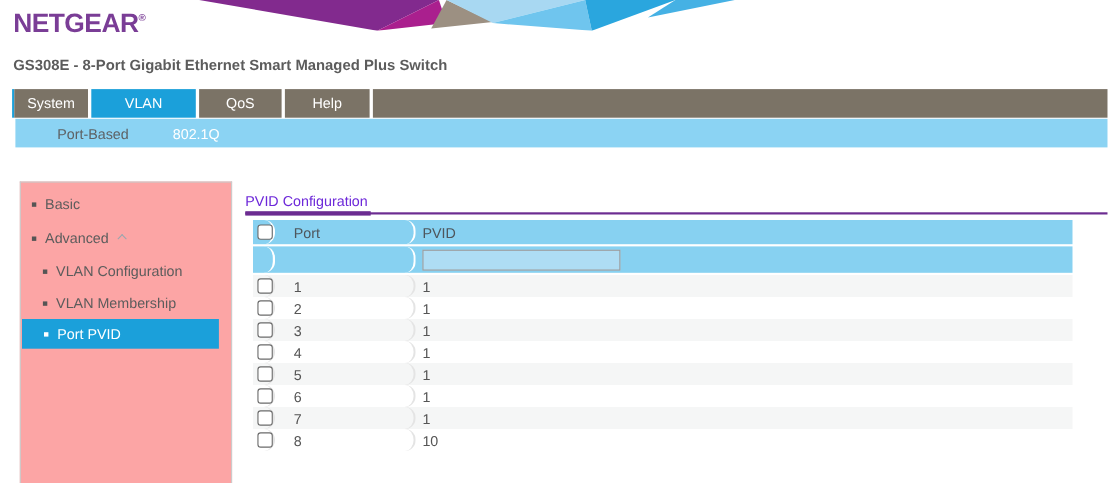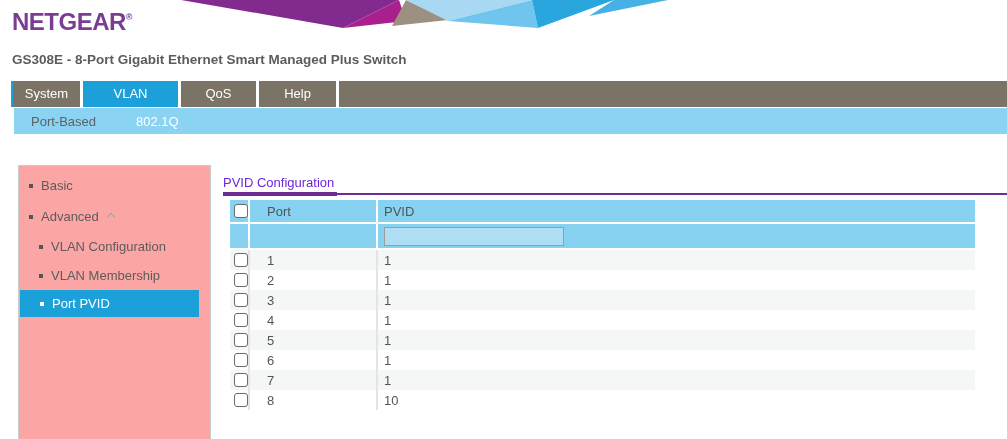--- a/index.html
+++ b/index.html
@@ -36,21 +36,21 @@
   .tab-system{width:67px;}
   .tab-vlan{width:95px;}
   .tab-qos{width:75px;}
   .tab-help{width:77px;}
   .nav-fill{flex:1;background:#7B7366;margin-left:3px;}
   
   .subnav{
     position:absolute;left:14px;right:0;top:108px;height:26px;
     background:#8BD3F3;display:flex;align-items:center;
   }
-  .subnav-item{color:#5E6265;margin-left:17px;cursor:pointer;}
+  .subnav-item{color:#5E6265;margin-left:38px;cursor:pointer;}
   .subnav-item.active{color:#ffffff;margin-left:40px;}
   
   .sidebar{
     position:absolute;left:18px;top:165px;width:191px;height:calc(100% - 165px);
     background:#fca5a5;border:1px solid #CBCBCB;border-bottom:none;
   }
   .side-item{
     position:absolute;left:0;width:100%;height:18px;line-height:18px;
     color:#5C5C5C;cursor:pointer;white-space:nowrap;
   }
@@ -76,21 +76,21 @@
   }
   .title-rule{position:absolute;left:223px;right:0;top:192px;height:4px;}
   .title-rule .thin{position:absolute;left:0;right:0;top:1px;height:2px;background:#6C2C91;}
   .title-rule .thick{position:absolute;left:0;top:0;width:114px;height:4px;background:#6C2C91;}
   .table{position:absolute;left:230px;top:200px;width:745px;}
   .thead-row{
     height:22px;background:#87D1F1;display:flex;align-items:center;
     margin-bottom:2px;color:#4E565C;
   }
   .thead-row.filter{height:24px;}
-  .cell{height:100%;display:flex;align-items:center;box-sizing:border-box;}
+  .cell{height:100%;display:flex;align-items:center;box-sizing:border-box;border-radius:10px;}
   .col-check{width:20px;border-right:2px solid #fff;}
   .col-port{width:128px;border-right:2px solid #fff;padding-left:17px;}
   .col-pvid{flex:1;padding-left:6px;}
   .trow .col-check{border-right-color:#E4E4E4;}
   .trow .col-port{border-right-color:#E4E4E4;}
   .trow{height:20px;display:flex;align-items:center;color:#555;}
   .trow.odd{background:#F5F6F6;}
   .trow.even{background:#FFFFFF;}
   .checkbox{
     display:inline-block;width:12px;height:12px;background:#fff;

